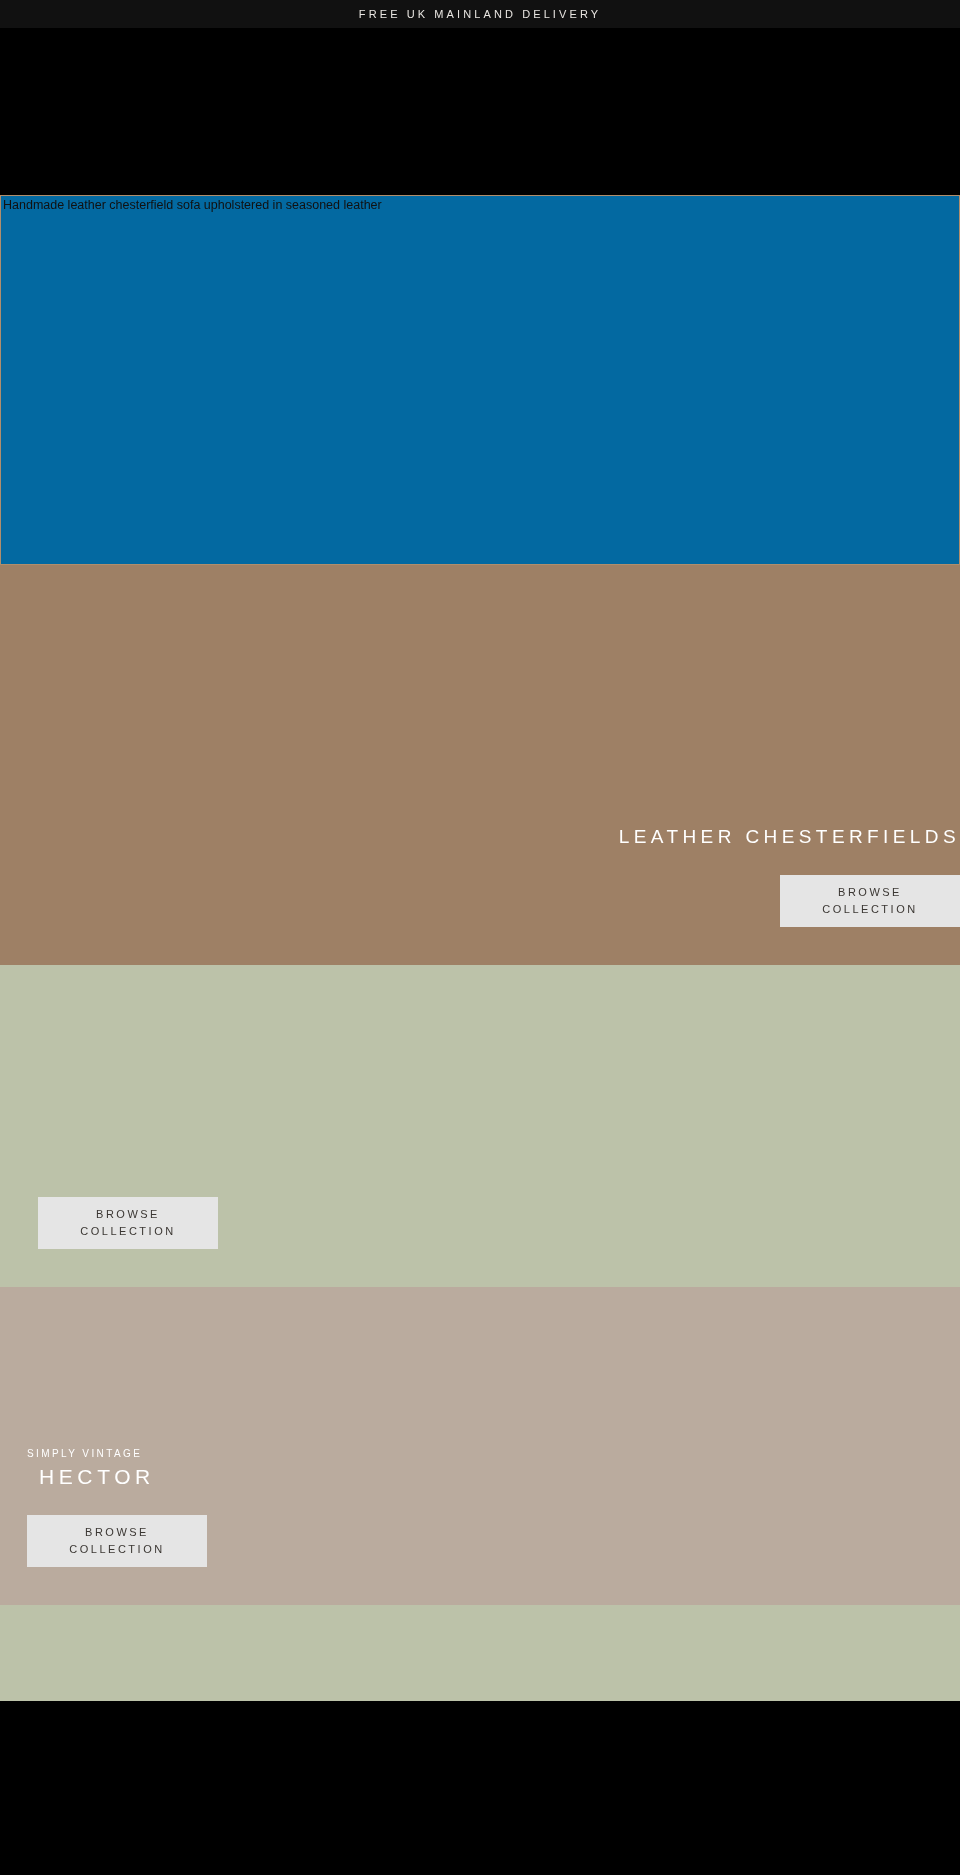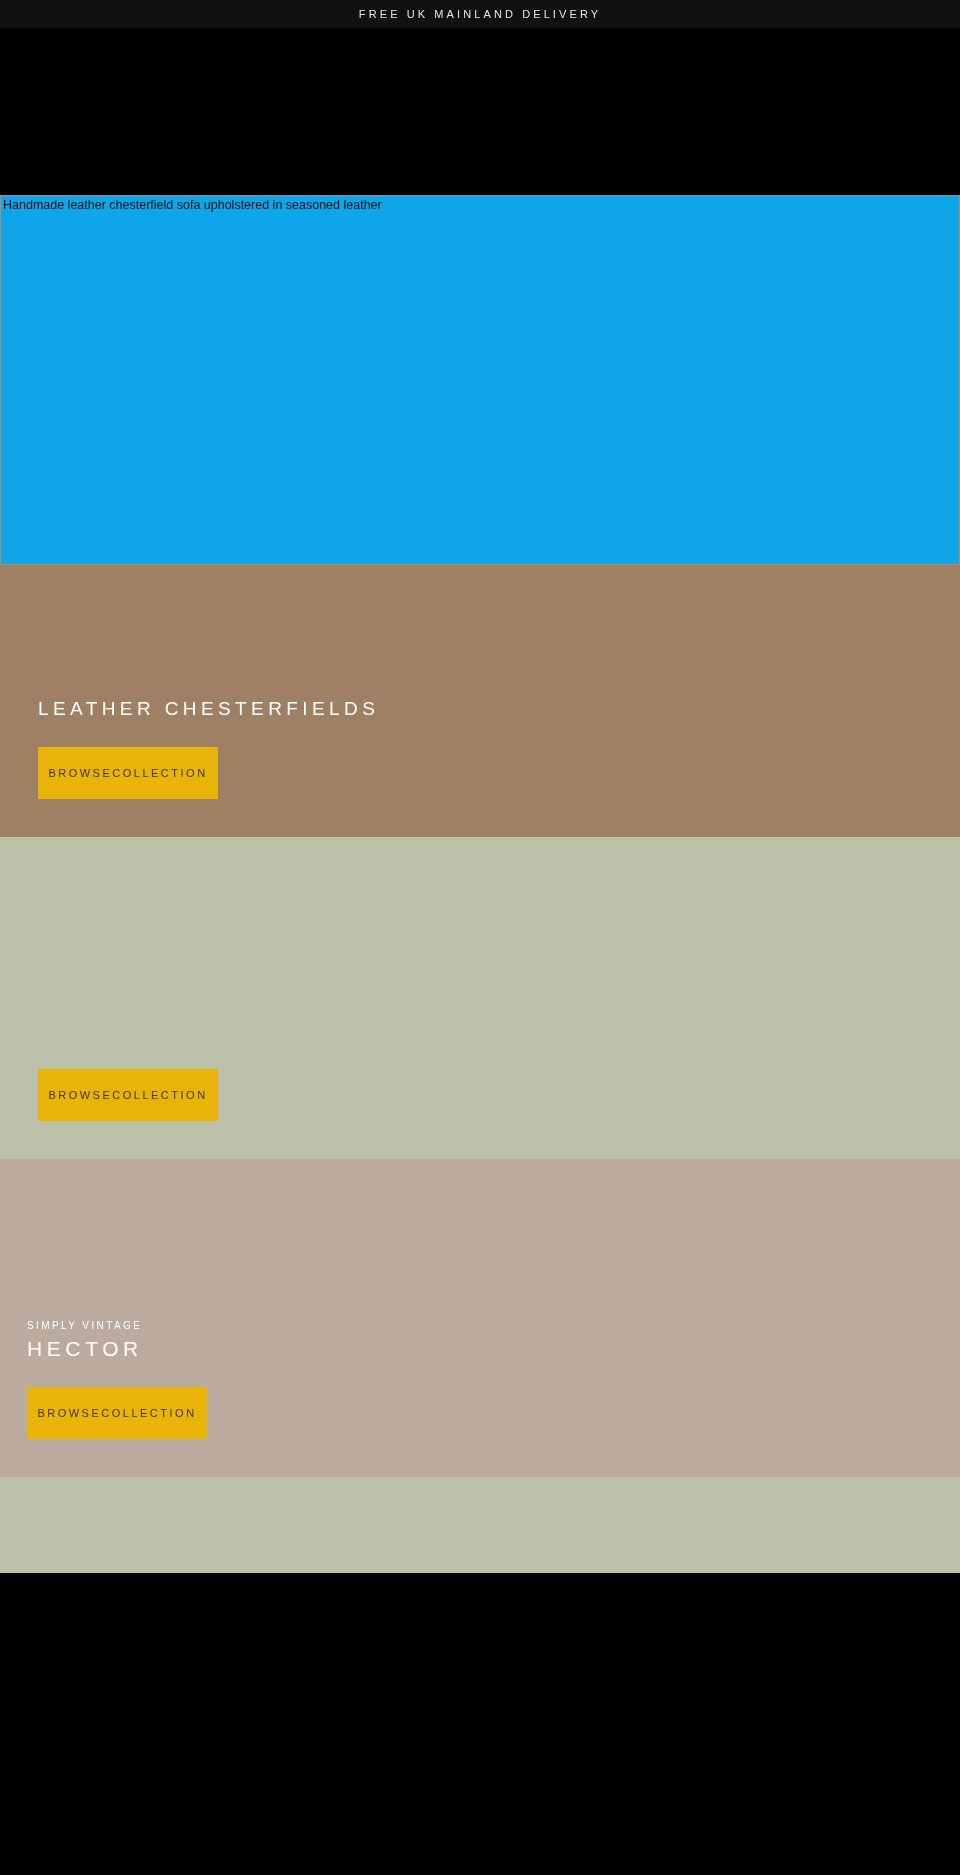--- a/index.html
+++ b/index.html
@@ -40,21 +40,21 @@
   .header-placeholder{
     width:100%;
     height:100%;
     background:#000000;
   }
 
   
   .hero{
     width:960px;
     height:370px;
-    background:#0ea5e9;
+    background:#0369a1;
     position:relative;
     overflow:hidden;
     border-top:1px solid #b08e6c;
     border-left:1px solid #b08e6c;
     border-right:1px solid #b08e6c;
     border-bottom:1px solid #b08e6c;
   }
   .hero-alt{
     position:absolute;
     top:2px;
@@ -68,21 +68,21 @@
 
   
   .collection{
     width:960px;
     position:relative;
     display:flex;
     flex-direction:column;
     justify-content:flex-end;
     padding:0 0 38px 38px;
   }
-  .collection-leather { height:272px; background:#9E8065; }
+  .collection-leather { height:400px; background:#9E8065;align-items:flex-end; }
   .collection-fabric  { height:322px; background:#BCC2A9; }
   .collection-hector  { height:318px; background:#BAAB9E;padding-left:27px; }
   .collection-tail    { height:96px;  background:#BCC2A9; }
 
   .eyebrow{
     color:#ffffff;
     font-size:10px;
     letter-spacing:2.4px;
     text-transform:uppercase;
     margin-bottom:6px;
@@ -92,38 +92,39 @@
     color:#ffffff;
     font-size:19px;
     letter-spacing:4.4px;
     text-transform:uppercase;
     font-weight:400;
     line-height:24px;
   }
   .collection-title.large{
     font-size:21px;
     letter-spacing:4.6px;
+    margin-left:12px;
   }
 
   .browse-btn{
     margin-top:26px;
     width:180px;
     height:52px;
-    background:#eab308;
+    background:#e5e5e5;
     border:none;
     color:#3b3733;
     font-size:11px;
     letter-spacing:2.5px;
     line-height:17px;
     text-transform:uppercase;
     text-align:center;
     cursor:pointer;
     font-family:"Liberation Sans", sans-serif;
     display:flex;
-    flex-direction:row;
+    flex-direction:column;
     align-items:center;
     justify-content:center;
   }
   .browse-btn span{ display:block; white-space:nowrap; }
 </style>
 </head>
 <body>
 
 <div class="announce-bar">
   <div class="announce-text">FREE UK MAINLAND DELIVERY</div>

